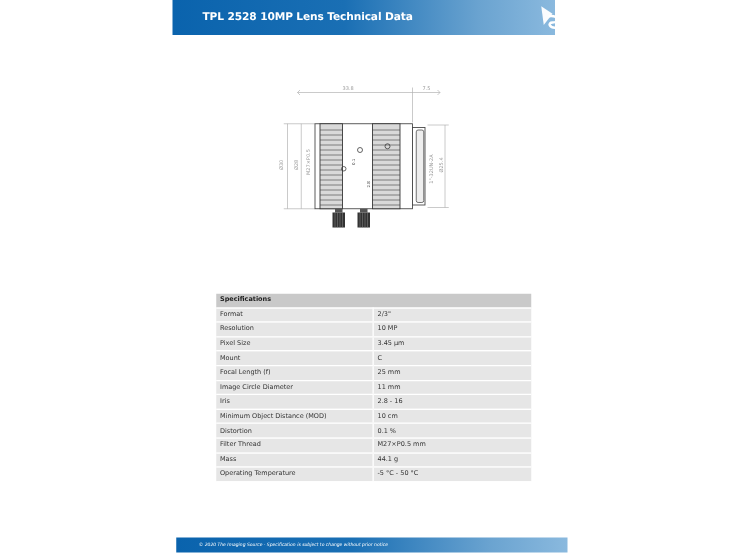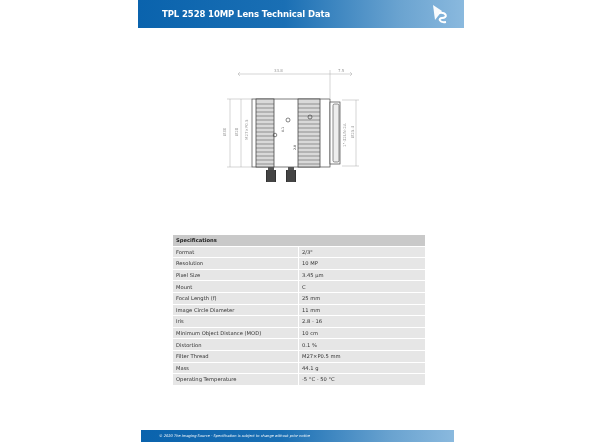--- a/index.html
+++ b/index.html
@@ -4,22 +4,23 @@
   <style>
     html, body { margin: 0; padding: 0; }
     body {
       width: 600px; height: 444px; background: #ffffff; position: relative; overflow: hidden;
       font-family: "DejaVu Sans", sans-serif;
     }
     .page {
       position: absolute; left: 138px; top: 0; width: 318px; height: 444px; background: #ffffff;
     }
     .header {
-      position: absolute; left: 0; top: 0; width: 326px; height: 28px;
+      position: absolute; left: 0; top: 0; width: 286px; height: 28px;
       background: linear-gradient(90deg, #0a63ad 0%, #1a6fb4 45%, #6aa3d0 80%, #8ab9de 100%);
+      padding-left: 20px;
     }
     .header-title {
       position: absolute; left: 24px; top: 9px; color: #ffffff; font-size: 8.5px; font-weight: bold;
       letter-spacing: -0.1px; white-space: nowrap;
     }
     .logo { position: absolute; left: 291px; top: 3px; width: 22px; height: 22px; }
     .drawing { position: absolute; left: 84px; top: 62px; width: 160px; height: 126px; }
     .spec-table {
       position: absolute; left: 35px; top: 235px; width: 252px; border-collapse: collapse;
       font-size: 5.2px; color: #333;

